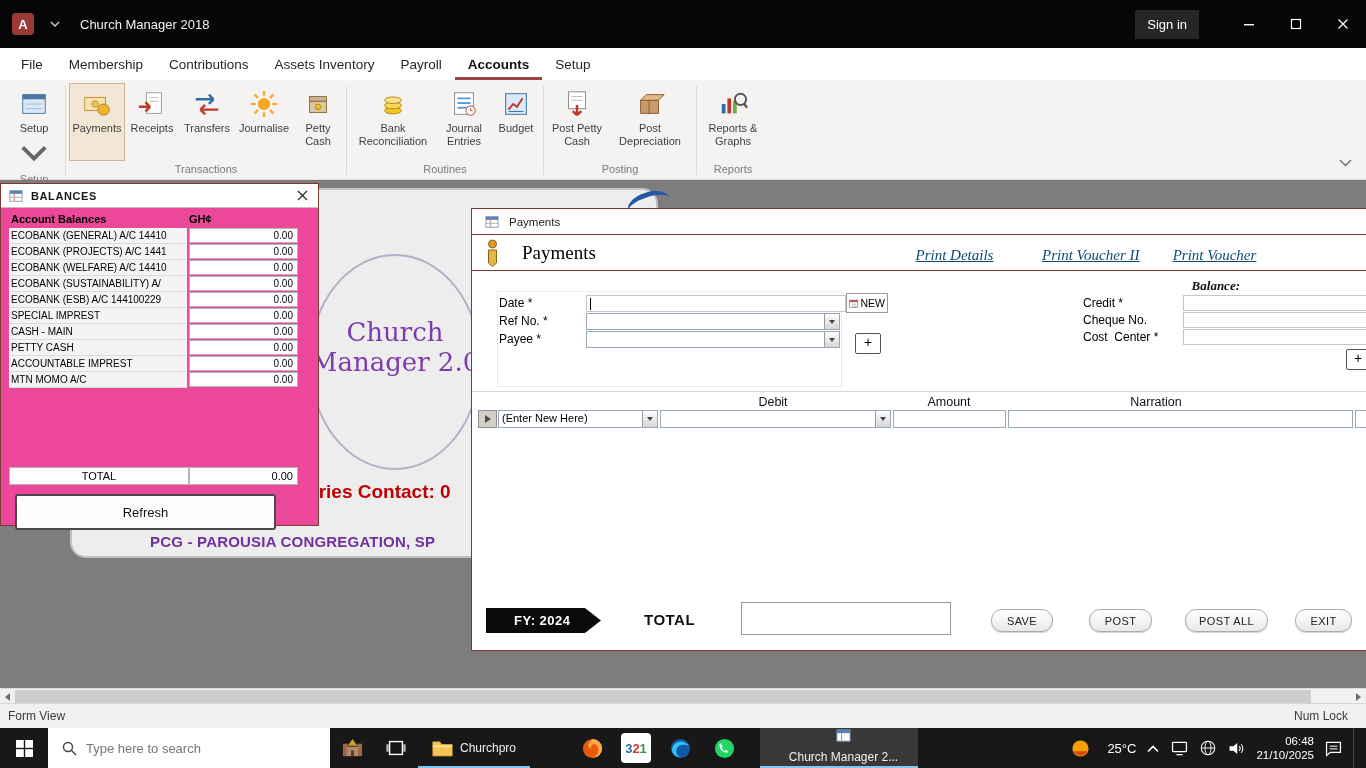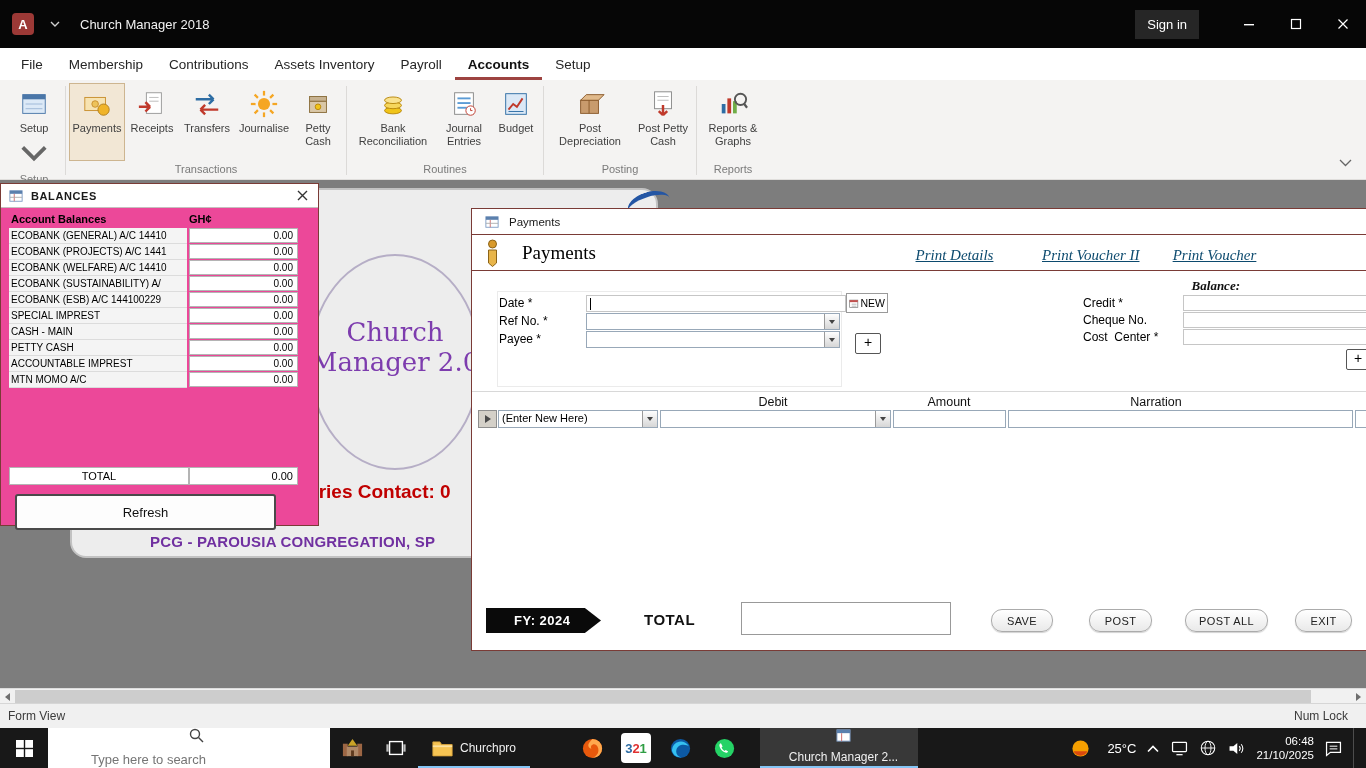--- a/index.html
+++ b/index.html
@@ -95,21 +95,21 @@
   .tri-right-s { width:0; height:0; border-top:4px solid transparent; border-bottom:4px solid transparent; border-left:5px solid #6e6e6e; }
   .hs-thumb { position:absolute; left:15px; top:1px; width:1296px; height:13px; background:#cdcdcd; cursor:grab; }
   .statusbar { position:absolute; top:523px; left:0; width:1366px; height:25px; background:#f0f0f0; border-top:1px solid #d6d6d6; font-size:12px; color:#3b3b3b; }
   .sb-left { position:absolute; left:8px; top:5px; }
   .sb-right { position:absolute; right:18px; top:5px; }
   .hscroll, .statusbar { z-index:5; }
 
   
   .taskbar { position:absolute; top:728px; left:0; width:1366px; height:40px; background:#181818; display:flex; align-items:center; z-index:10; }
   .t-start { width:48px; height:40px; display:flex; align-items:center; justify-content:center; cursor:pointer; }
-  .t-search { width:282px; height:40px; background:#fff; display:flex; align-items:center; padding-left:14px; gap:9px;flex-direction:column; }
+  .t-search { width:282px; height:40px; background:#fff; display:flex; align-items:center; padding-left:14px; gap:9px; }
   .t-search input { border:none; outline:none; font-size:13px; color:#5f5f5f; width:210px; background:transparent; font-family:inherit; }
   .t-cell { width:44px; height:40px; display:flex; align-items:center; justify-content:center; cursor:pointer; position:relative; }
   .t-explorer { width:112px; height:40px; display:flex; align-items:center; justify-content:center; gap:7px; cursor:pointer; position:relative; }
   .t-explorer .label, .t-app .label { color:#f0f0f0; font-size:12px; white-space:nowrap; }
   .t-spacer { width:40px; height:40px; }
   .t-app { width:158px; height:40px; margin-left:14px; display:flex; align-items:center; justify-content:flex-start; gap:7px; padding-left:9px; background:rgba(255,255,255,.14); cursor:pointer; position:relative;flex-direction:column; }
   .open-underline { position:absolute; left:0; right:0; bottom:0; height:2px; background:#85c5f5; }
   .t-tray { margin-left:auto; display:flex; align-items:center; gap:10px; padding-right:8px; color:#fff; }
   .t-weather { display:flex; align-items:center; gap:17px; font-size:13px; color:#fff; cursor:pointer; }
   .t-clock { text-align:right; font-size:11.5px; line-height:14px; color:#fff; cursor:pointer; }
@@ -267,36 +267,36 @@
           <span>Budget</span>
         </div>
       </div>
       <div class="rgroup-label">Routines</div>
     </div>
 
     <div class="rsep"></div>
 
     <div class="rgroup">
       <div class="rgroup-buttons">
-        <div class="rbtn" style="width:86px">
-          <svg viewBox="0 0 32 32">
-              <rect x="6" y="12" width="19" height="14" fill="#c89b6d" stroke="#8a5a2b"></rect>
-              <polygon points="6,12 12,6 31,6 25,12" fill="#e0b98b" stroke="#8a5a2b"></polygon>
-              <line x1="15" y1="12" x2="15" y2="26" stroke="#8a5a2b"></line>
-            </svg>
-          <span>Post Depreciation</span>
-        </div>
         <div class="rbtn" style="width:60px">
           <svg viewBox="0 0 32 32">
               <rect x="7" y="3" width="18" height="18" fill="#fff" stroke="#888"></rect>
               <line x1="10" y1="8" x2="22" y2="8" stroke="#bbb"></line>
               <line x1="10" y1="12" x2="22" y2="12" stroke="#bbb"></line>
               <path d="M16 17 v11 M16 28 l-4.5 -4.5 M16 28 l4.5 -4.5" stroke="#c0392b" stroke-width="2.6" fill="none"></path>
             </svg>
           <span>Post Petty Cash</span>
+        </div>
+        <div class="rbtn" style="width:86px">
+          <svg viewBox="0 0 32 32">
+              <rect x="6" y="12" width="19" height="14" fill="#c89b6d" stroke="#8a5a2b"></rect>
+              <polygon points="6,12 12,6 31,6 25,12" fill="#e0b98b" stroke="#8a5a2b"></polygon>
+              <line x1="15" y1="12" x2="15" y2="26" stroke="#8a5a2b"></line>
+            </svg>
+          <span>Post Depreciation</span>
         </div>
       </div>
       <div class="rgroup-label">Posting</div>
     </div>
 
     <div class="rsep"></div>
 
     <div class="rgroup">
       <div class="rgroup-buttons">
         <div class="rbtn" style="width:66px">

